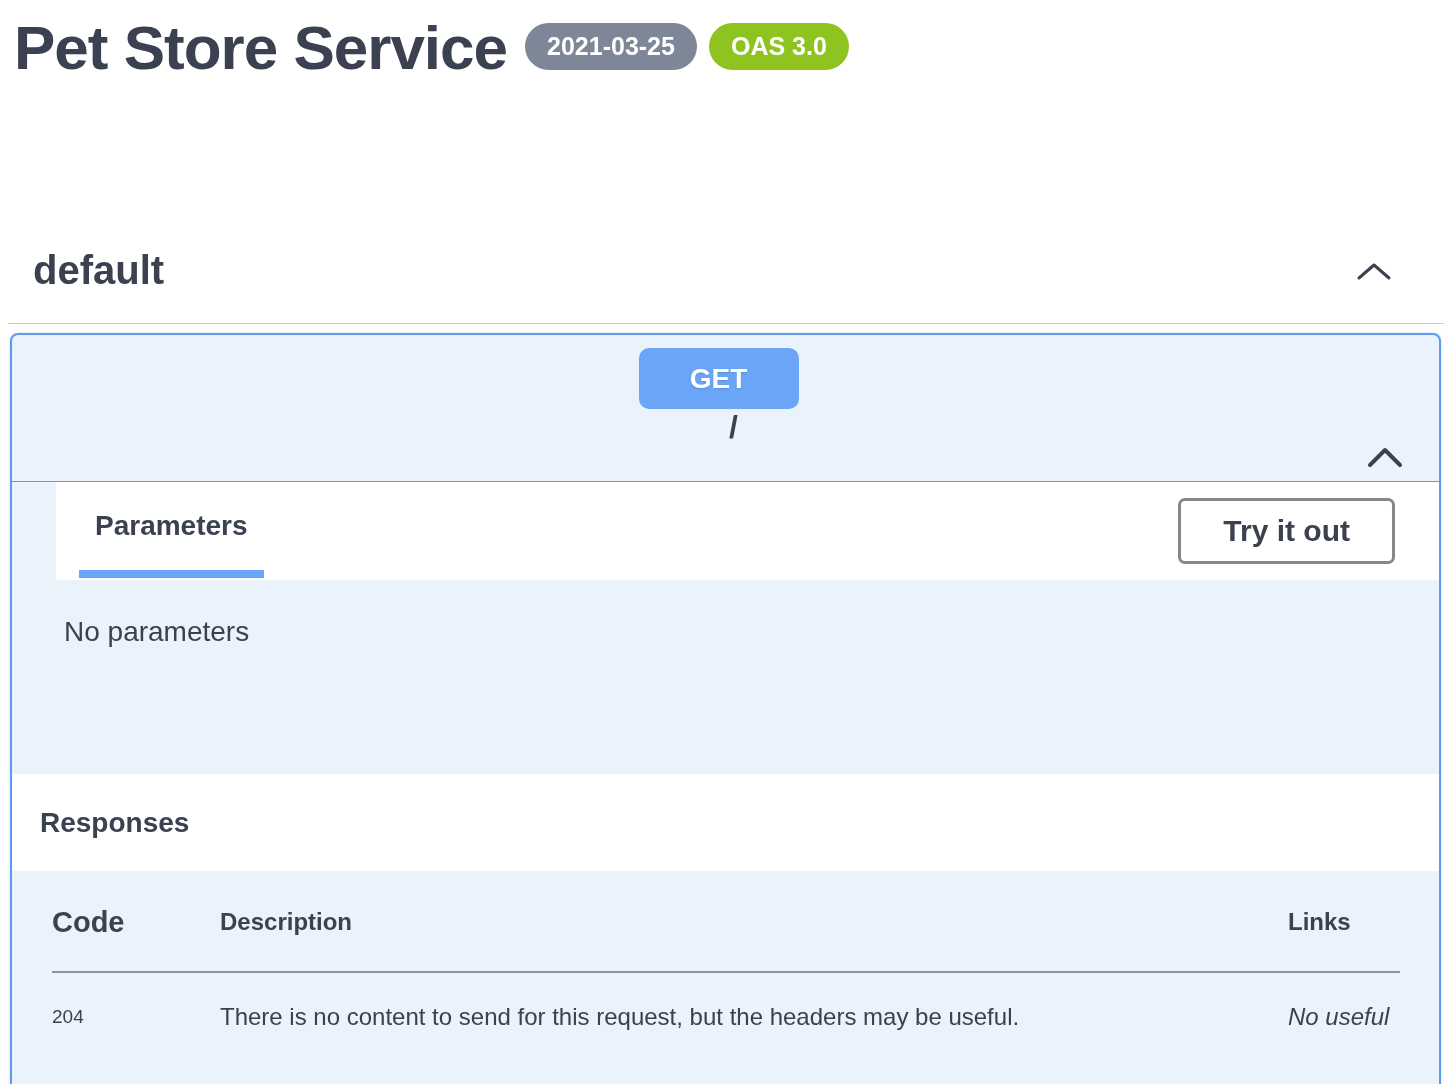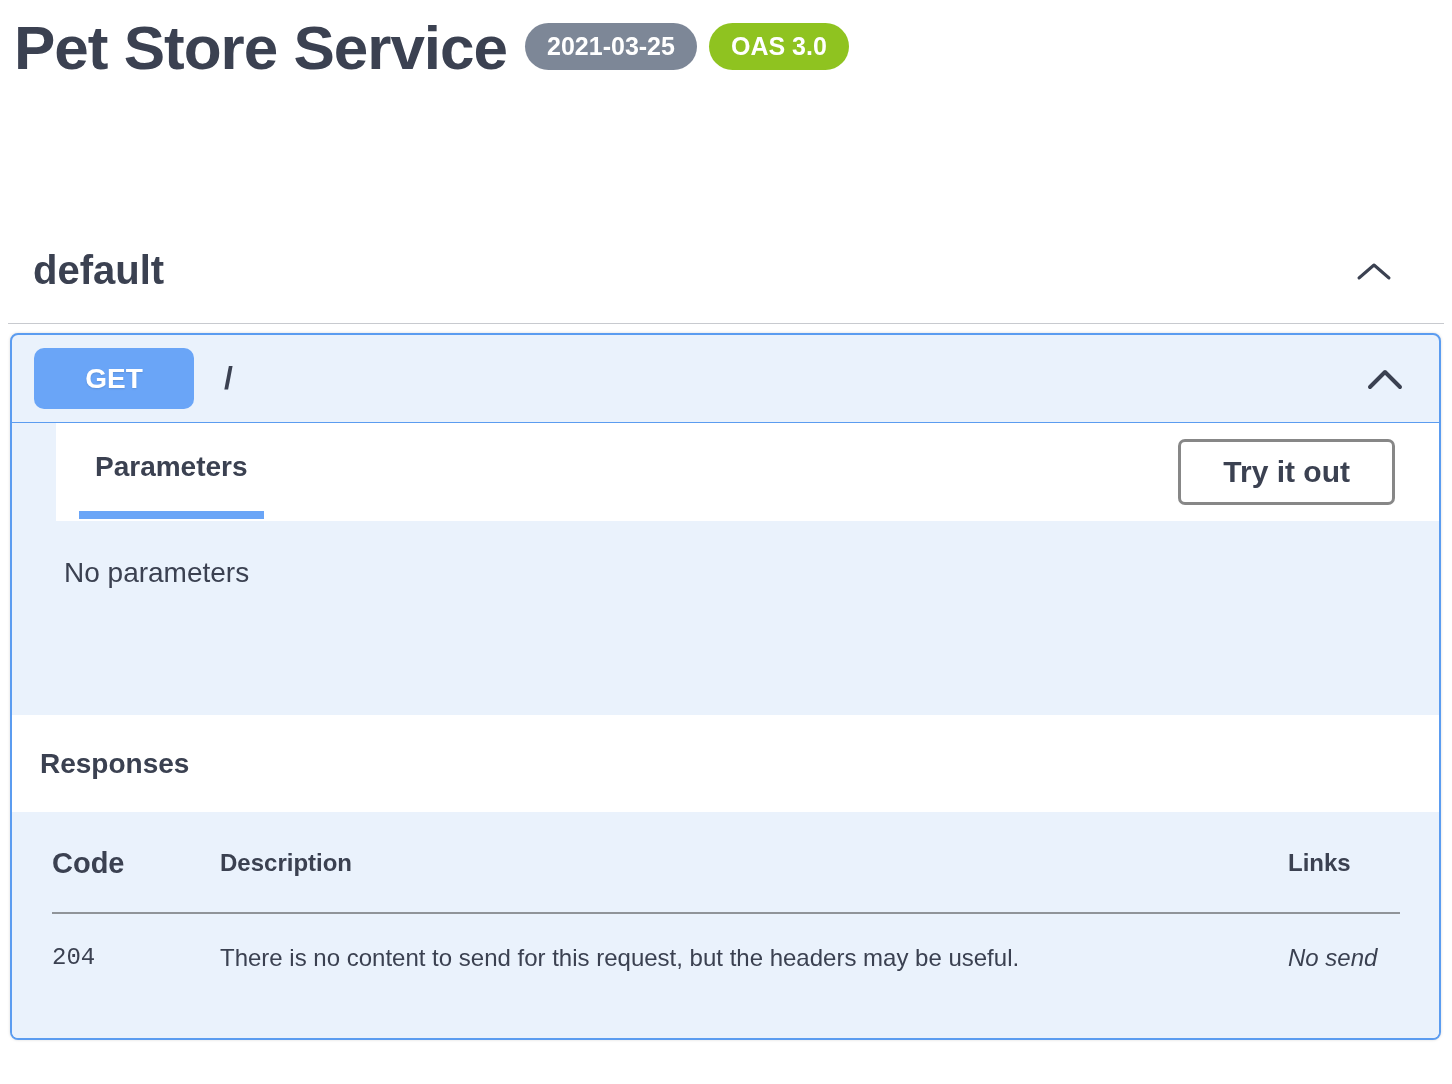--- a/index.html
+++ b/index.html
@@ -69,20 +69,21 @@
     background: var(--block-bg);
     overflow: hidden;
     box-shadow: 0 0 3px rgba(0,0,0,.15);
   }
   .opblock-summary {
     display: flex;
     align-items: center;
     padding: 13px 36px 13px 22px;
     border-bottom: 1px solid var(--block-border);
     cursor: pointer;
+    flex-direction: column;
   }
   .method-btn {
     background: var(--method-get);
     color: #ffffff;
     font-family: inherit;
     font-weight: bold;
     font-size: 28px;
     border: none;
     border-radius: 10px;
     width: 160px;
@@ -153,21 +154,21 @@
   }
   .responses-table th.col-code { width: 168px; font-size: 29px; }
   .responses-table th.col-links { width: 112px; }
   .responses-table td {
     padding: 28px 0 0 0;
     vertical-align: top;
     font-size: 24px;
     line-height: 32px;
     color: var(--text);
   }
-  .responses-table td.cell-code { font-size: 24px; font-family: Liberation Mono, monospace; }
+  .responses-table td.cell-code { font-size: 19px; }
   .responses-table td.cell-links { font-style: italic; white-space: nowrap; }
 
   .chev { display: block; }
 </style>
 </head>
 <body>
 
 <div class="page">
 
   <div class="info">
@@ -220,20 +221,20 @@
           <tr>
             <th class="col-code">Code</th>
             <th class="col-description">Description</th>
             <th class="col-links">Links</th>
           </tr>
         </thead>
         <tbody>
           <tr>
             <td class="cell-code">204</td>
             <td class="cell-description">There is no content to send for this request, but the headers may be useful.</td>
-            <td class="cell-links">No send</td>
+            <td class="cell-links">No useful</td>
           </tr>
         </tbody>
       </table>
     </div>
 
   </div>
 </div>
 
 </body></html>

